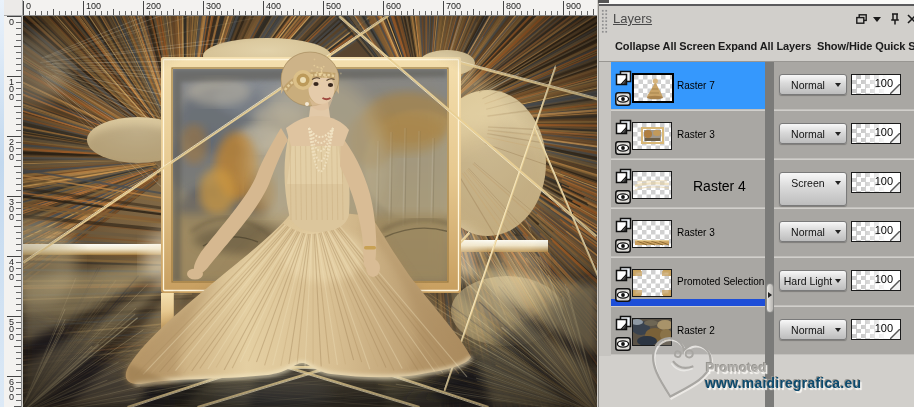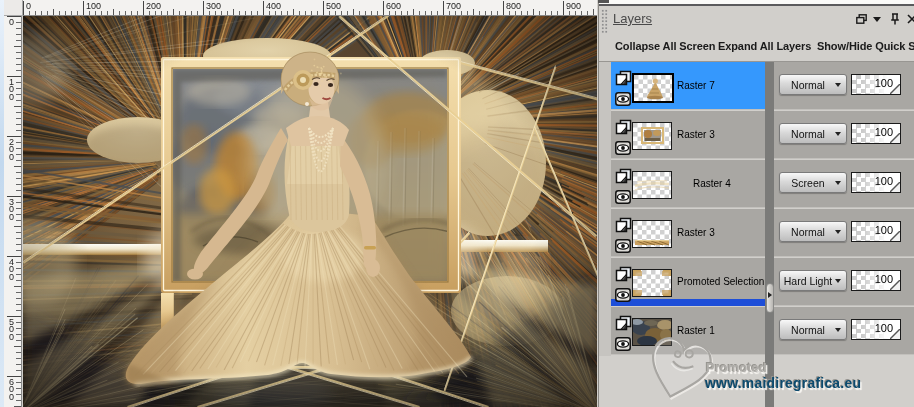--- a/index.html
+++ b/index.html
@@ -2008,24 +2008,24 @@
           </pattern>
         </defs>
         <rect width="38" height="26" fill="url(#ckr4)"></rect>
         <g opacity="0.6">
           <path d="M2,14 Q14,10 36,12" stroke="#e8d2a0" stroke-width="2.5" fill="none"></path>
           <path d="M2,18 Q16,13 36,16" stroke="#e4cfa2" stroke-width="1.5" fill="none"></path>
           <path d="M4,10 Q18,8 34,9" stroke="#edd9ae" stroke-width="1.5" fill="none"></path>
         </g>
       </svg>
     </div>
-  <div style="position:absolute;left:66px;top:18px;font-size:10px;color:#000;white-space:nowrap;padding-left:16px;">Raster 4</div>
+  <div style="position:absolute;left:66px;top:18px;font-size:14px;color:#000;white-space:nowrap;padding-left:16px;">Raster 4</div>
 </div>
 <div style="position:absolute;left:774px;top:160px;width:140px;height:48px;background:#a9a7a3;border-bottom:1px solid #c2c0bc;">
-  <div style="position:absolute;left:5px;top:12px;width:68px;height:21px;border:1px solid #7a7a7a;border-radius:3px;background:linear-gradient(#f8f8f8,#d9d9d9 45%,#bdbdbd);box-shadow:0 1px 1px rgba(0,0,0,0.25);">
+  <div style="position:absolute;left:5px;top:12px;width:68px;height:34px;border:1px solid #7a7a7a;border-radius:3px;background:linear-gradient(#f8f8f8,#d9d9d9 45%,#bdbdbd);box-shadow:0 1px 1px rgba(0,0,0,0.25);">
     <div style="position:absolute;left:2px;top:0;width:52px;height:21px;font-size:10.5px;color:#111;text-align:center;line-height:21px;white-space:nowrap;">Screen</div>
     <div style="position:absolute;right:5px;top:8px;width:0;height:0;border-left:3.5px solid transparent;border-right:3.5px solid transparent;border-top:4.5px solid #222;"></div>
   </div>
   <div style="position:absolute;left:77px;top:12px;width:50px;height:21px;border:1px solid #1a1a1a;background:#fff;">
     <div style="position:absolute;inset:0;background-image:conic-gradient(#cacaca 90deg,#fff 90deg 180deg,#cacaca 180deg 270deg,#fff 270deg);background-size:9px 9px;"></div>
     <div style="position:absolute;inset:0;background:linear-gradient(to right,rgba(255,255,255,0) 20%,#fff 75%);"></div>
     <div style="position:absolute;right:7px;top:2px;font-size:11px;color:#000;">100</div>
     <svg style="position:absolute;right:0;bottom:0" width="10" height="10">
         <path d="M10,0 L10,10 L0,10 Z" fill="#f2f2f2"></path>
         <path d="M0,10 L10,0" stroke="#555" stroke-width="1.4"></path>
@@ -2149,21 +2149,21 @@
         <rect width="38" height="26" fill="#5a5246"></rect>
         <ellipse cx="8" cy="9" rx="9" ry="7" fill="#39424e"></ellipse>
         <ellipse cx="22" cy="16" rx="10" ry="7" fill="#7a6138"></ellipse>
         <ellipse cx="14" cy="22" rx="10" ry="5" fill="#2c3542"></ellipse>
         <ellipse cx="32" cy="6" rx="8" ry="5" fill="#a8936a"></ellipse>
         <ellipse cx="33" cy="16" rx="6" ry="6" fill="#8a7348"></ellipse>
         <ellipse cx="4" cy="3" rx="6" ry="3" fill="#8e99a4"></ellipse>
         <ellipse cx="18" cy="4" rx="7" ry="3" fill="#6e6654"></ellipse>
       </svg>
     </div>
-  <div style="position:absolute;left:66px;top:18px;font-size:10px;color:#000;white-space:nowrap;">Raster 1</div>
+  <div style="position:absolute;left:66px;top:18px;font-size:10px;color:#000;white-space:nowrap;">Raster 2</div>
 </div>
 <div style="position:absolute;left:774px;top:307px;width:140px;height:48px;background:#a9a7a3;border-bottom:1px solid #c2c0bc;">
   <div style="position:absolute;left:5px;top:12px;width:68px;height:21px;border:1px solid #7a7a7a;border-radius:3px;background:linear-gradient(#f8f8f8,#d9d9d9 45%,#bdbdbd);box-shadow:0 1px 1px rgba(0,0,0,0.25);">
     <div style="position:absolute;left:2px;top:0;width:52px;height:21px;font-size:10.5px;color:#111;text-align:center;line-height:21px;white-space:nowrap;">Normal</div>
     <div style="position:absolute;right:5px;top:8px;width:0;height:0;border-left:3.5px solid transparent;border-right:3.5px solid transparent;border-top:4.5px solid #222;"></div>
   </div>
   <div style="position:absolute;left:77px;top:12px;width:50px;height:21px;border:1px solid #1a1a1a;background:#fff;">
     <div style="position:absolute;inset:0;background-image:conic-gradient(#cacaca 90deg,#fff 90deg 180deg,#cacaca 180deg 270deg,#fff 270deg);background-size:9px 9px;"></div>
     <div style="position:absolute;inset:0;background:linear-gradient(to right,rgba(255,255,255,0) 20%,#fff 75%);"></div>
     <div style="position:absolute;right:7px;top:2px;font-size:11px;color:#000;">100</div>

